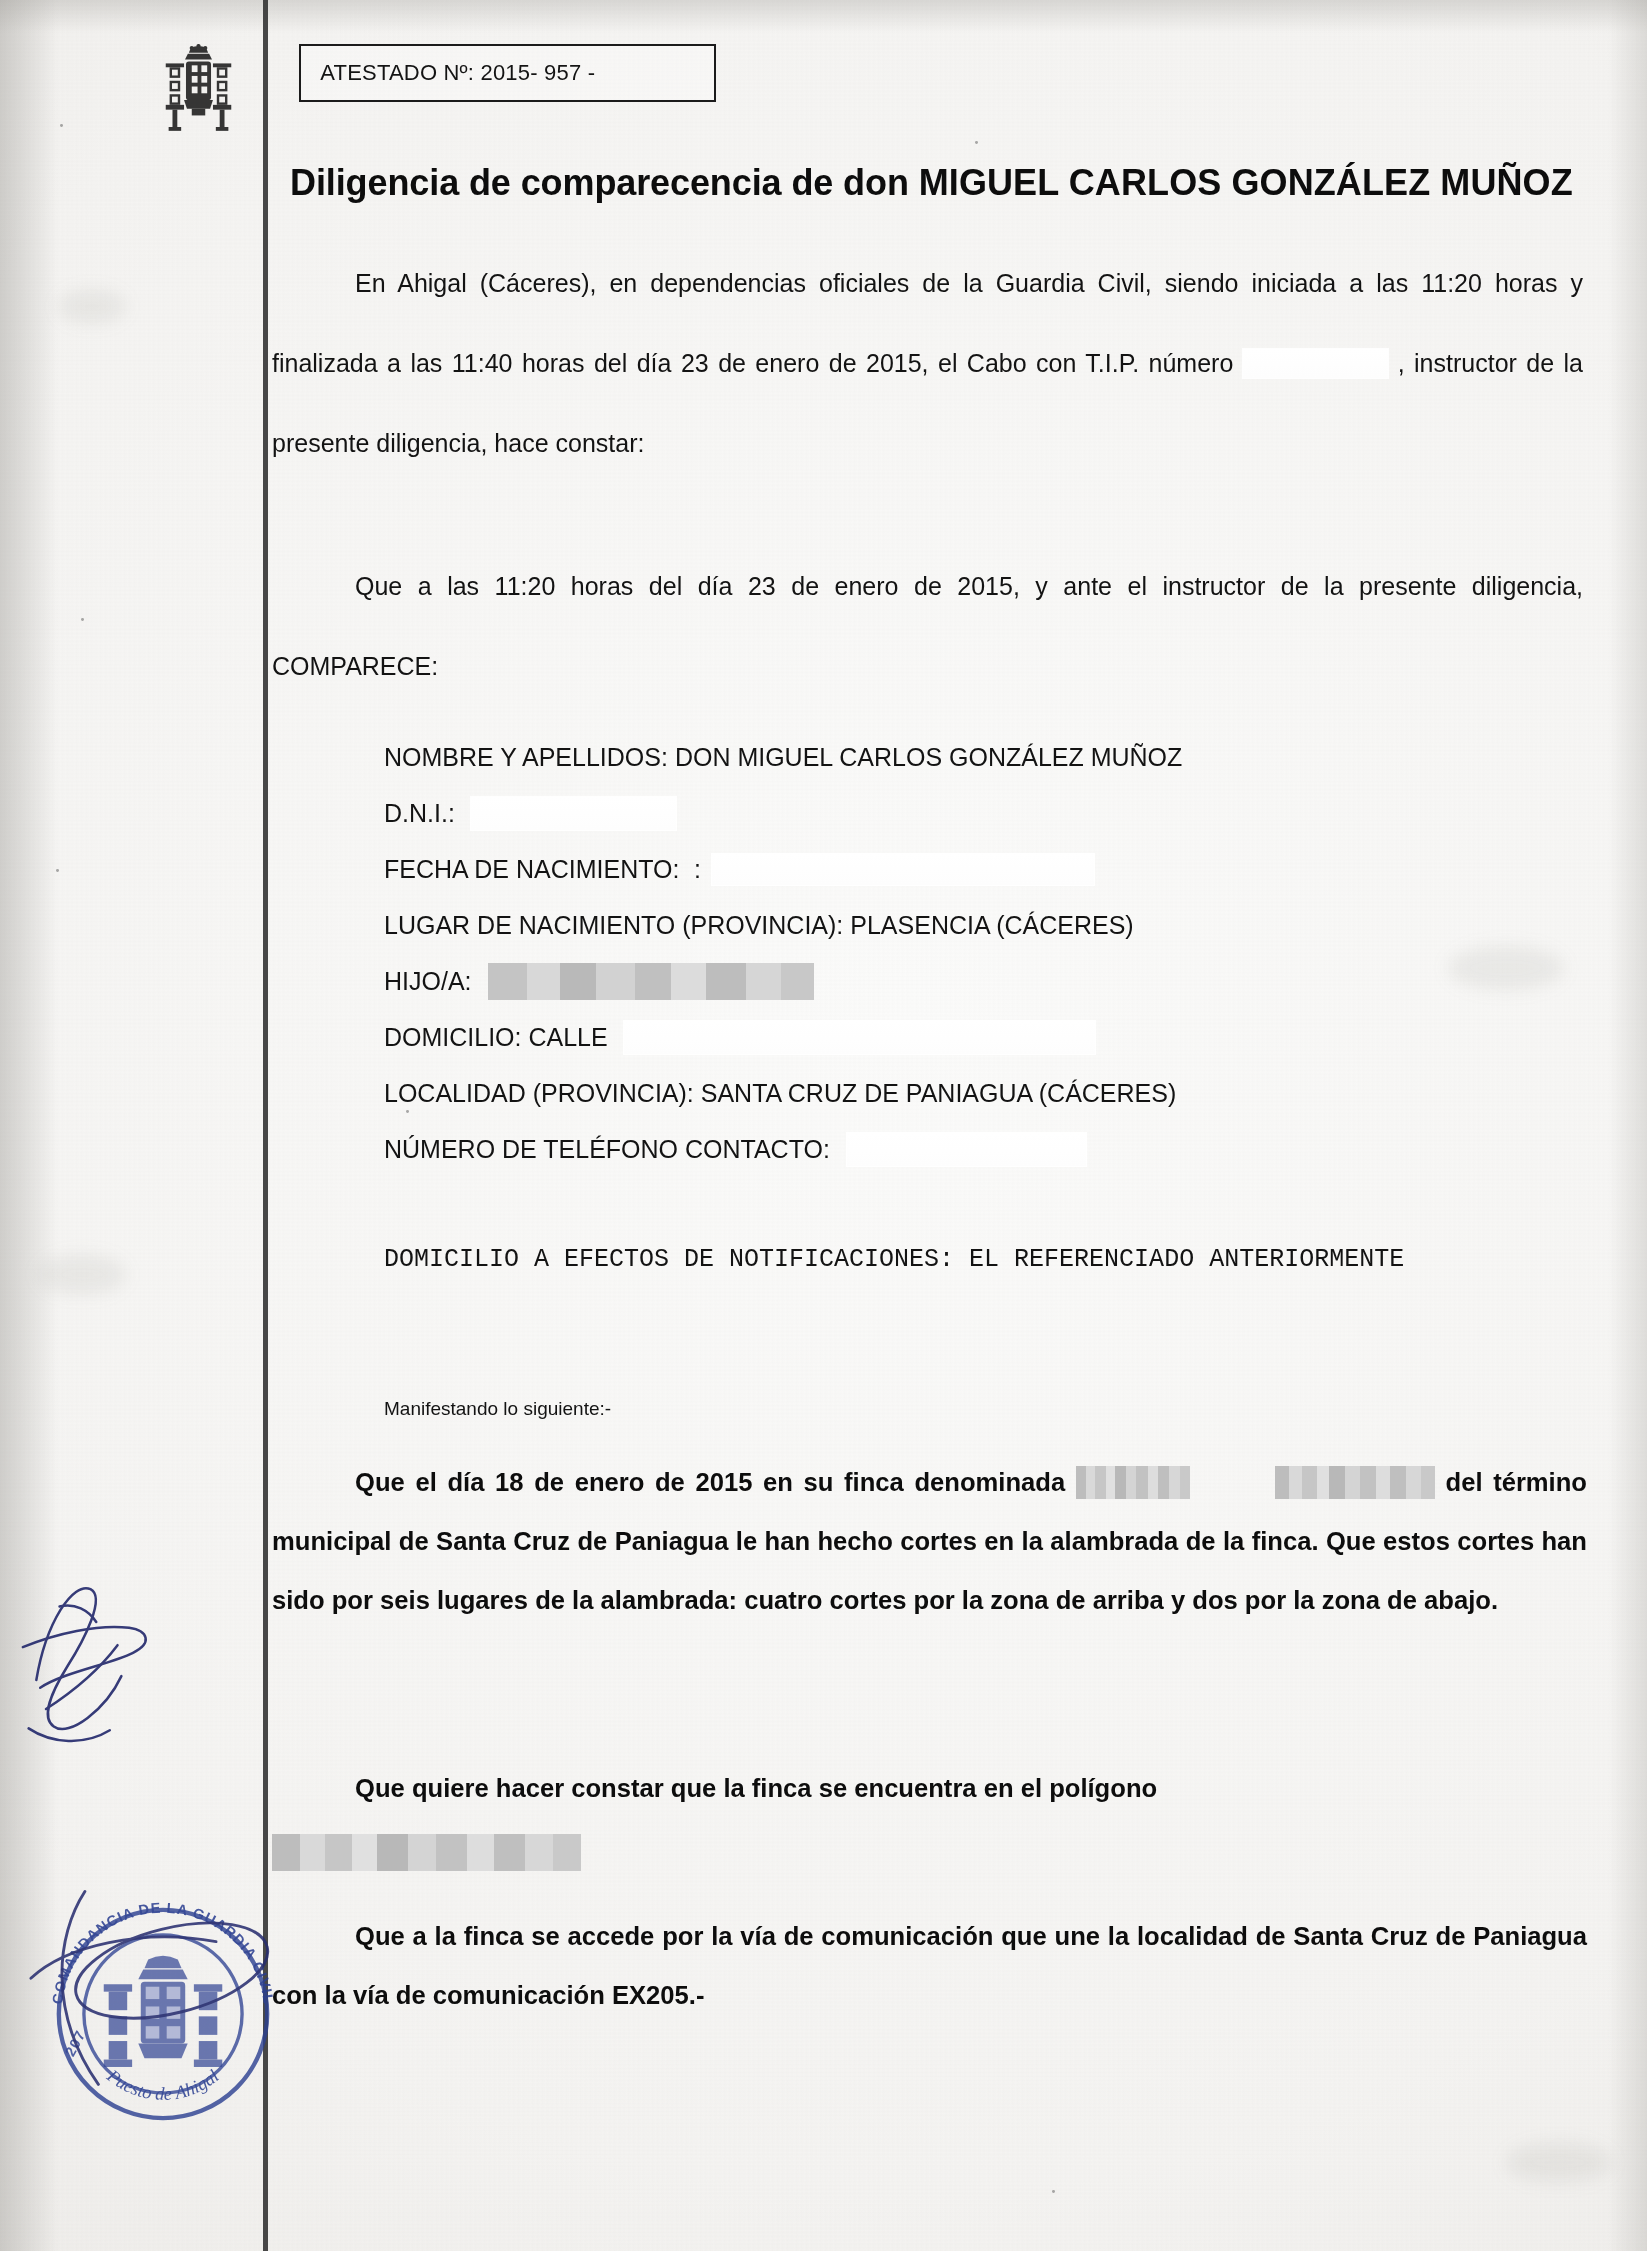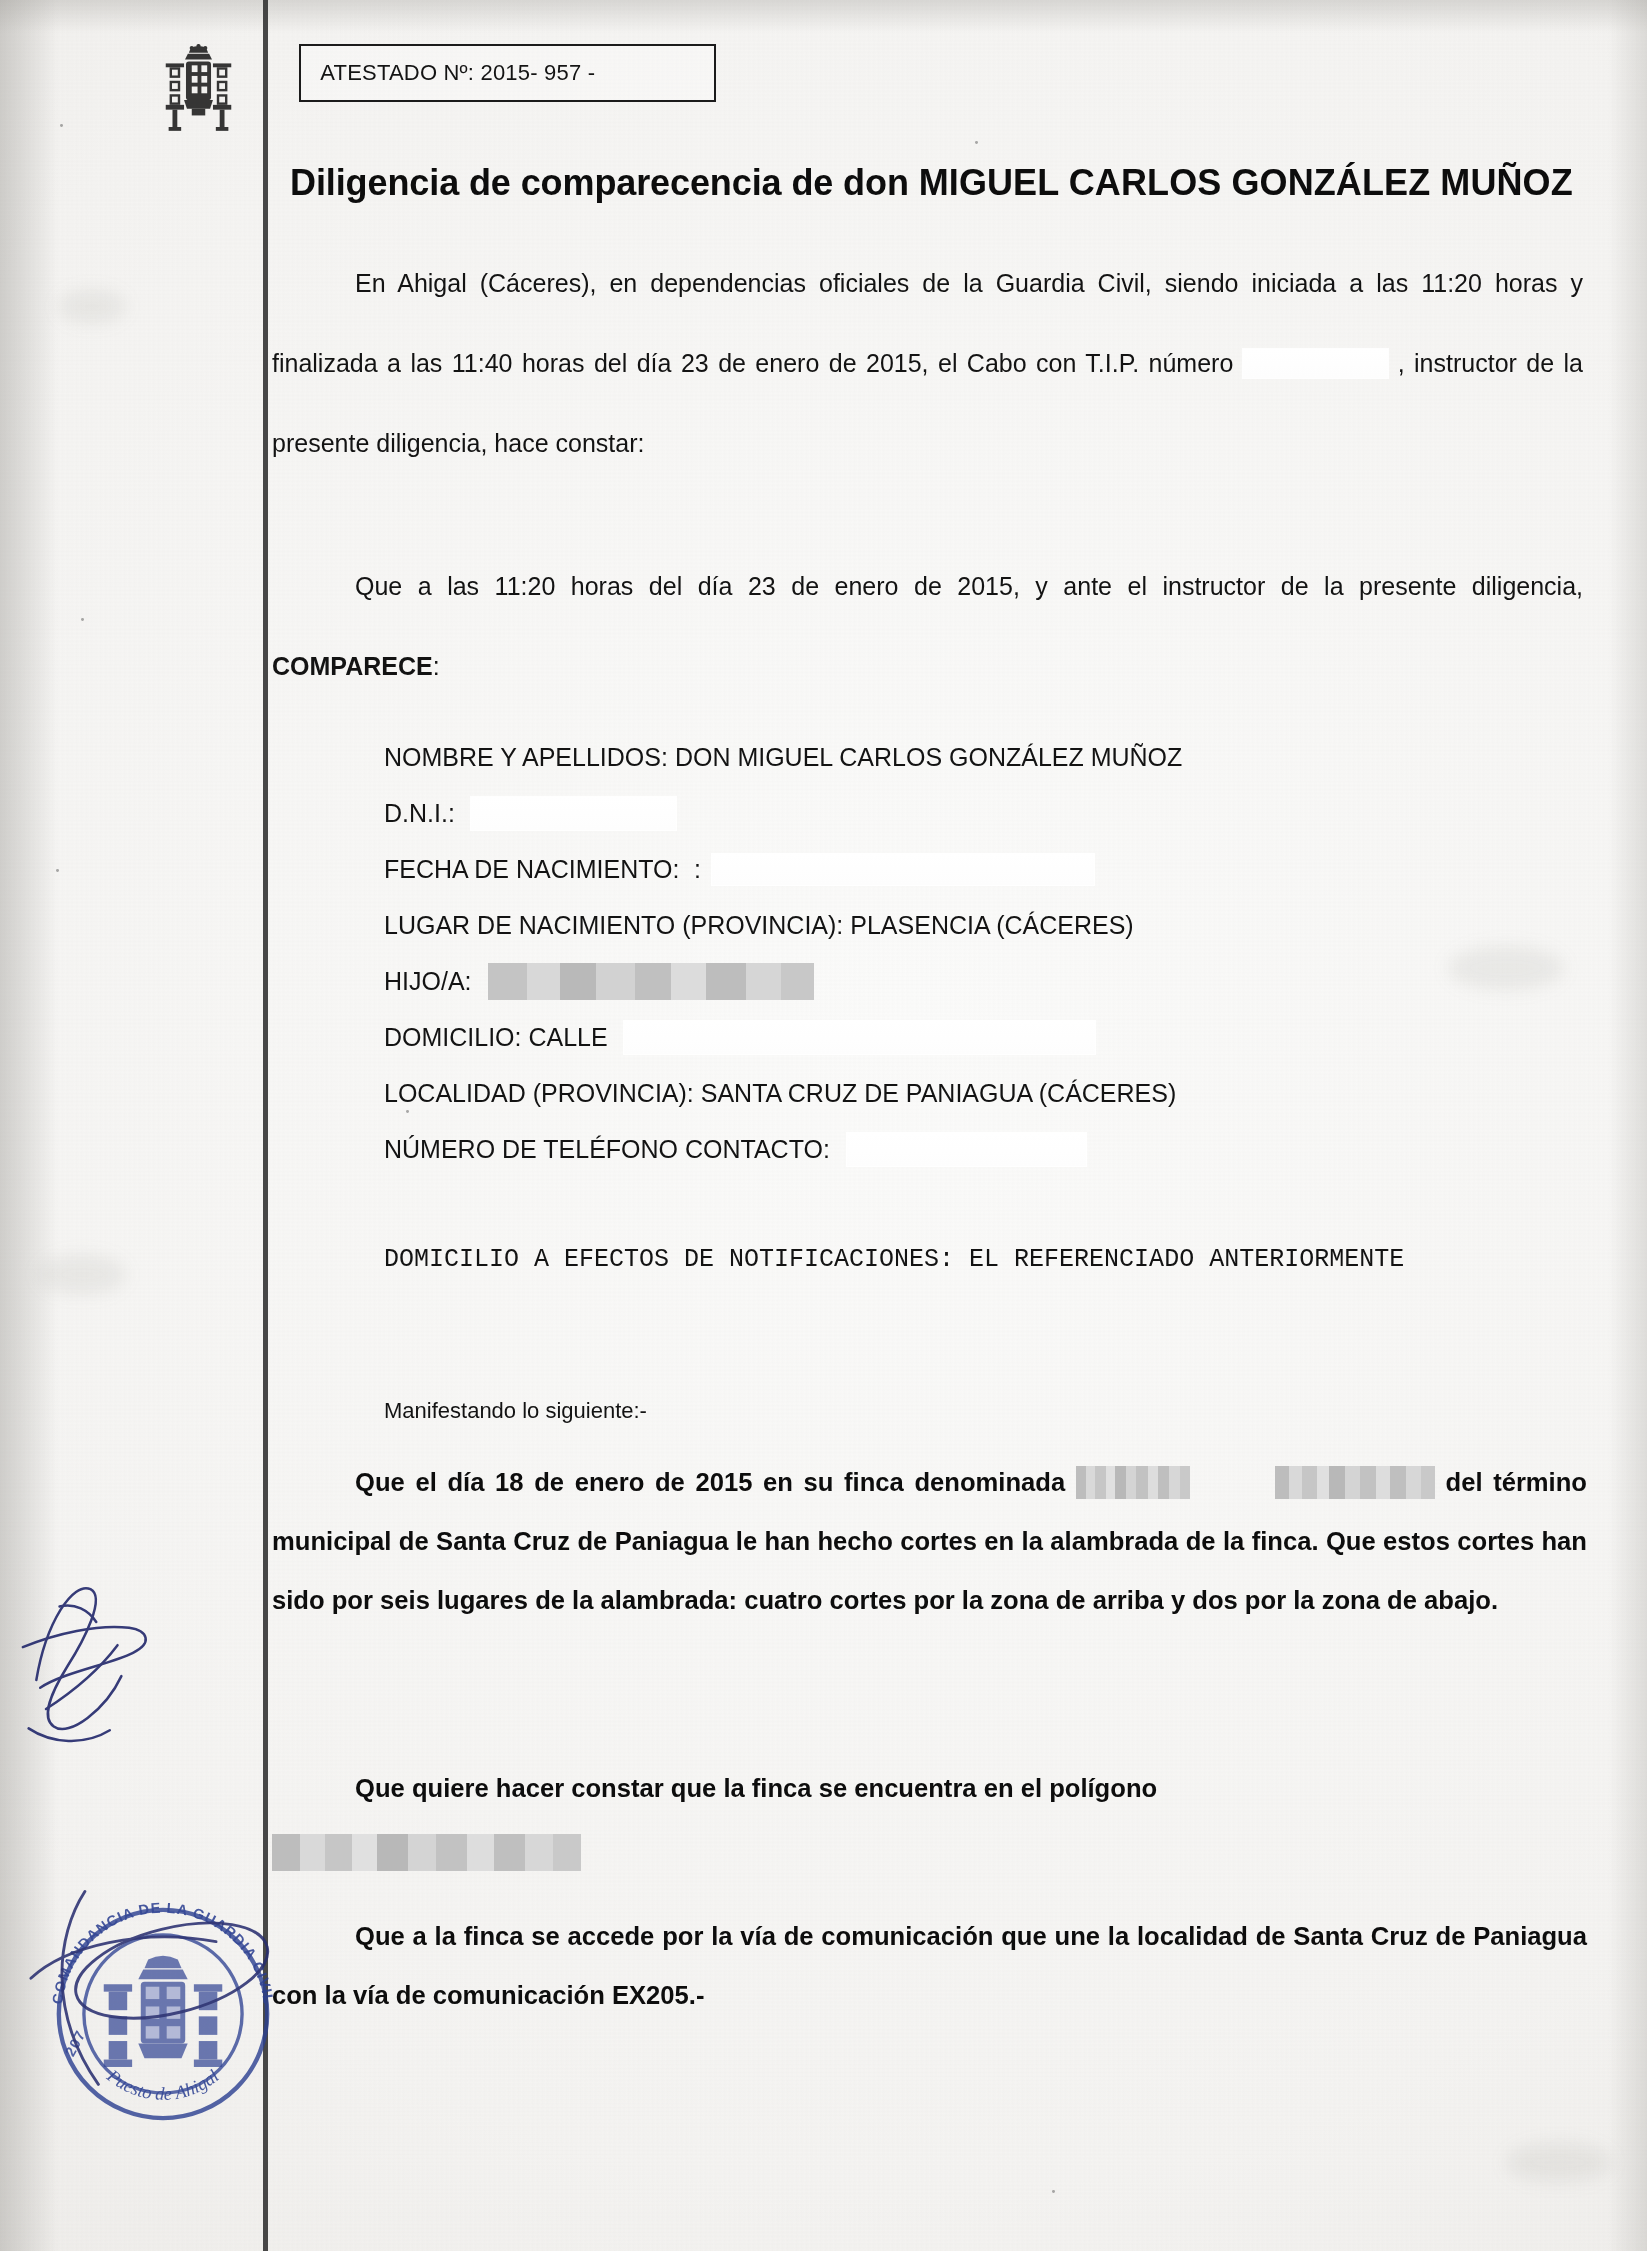--- a/index.html
+++ b/index.html
@@ -120,21 +120,21 @@
   .p-intro {
     left: 272px;
     top: 243px;
     width: 1311px;
   }
   .p-comparece {
     left: 272px;
     top: 546px;
     width: 1311px;
   }
-  .p-comparece b { font-weight: bold; }
+  .p-comparece b { font-weight: normal; }
 
   
   .fields {
     position: absolute;
     left: 384px;
     top: 729px;
     width: 1236px;
     font-size: 25px;
     line-height: 56px;
     color: #131313;
@@ -153,21 +153,21 @@
     line-height: 56px;
     text-align: justify;
     color: #131313;
   }
   .p-notif .lead { padding-left: 112px; font-family: Liberation Mono, monospace; }
 
   .p-manifest {
     position: absolute;
     left: 384px;
     top: 1398px;
-    font-size: 22px;
+    font-size: 19px;
     color: #131313;
   }
 
   .p-bold {
     position: absolute;
     font-size: 25.6px;
     line-height: 59px;
     font-weight: bold;
     color: #0d0d0d;
     text-align: justify;

